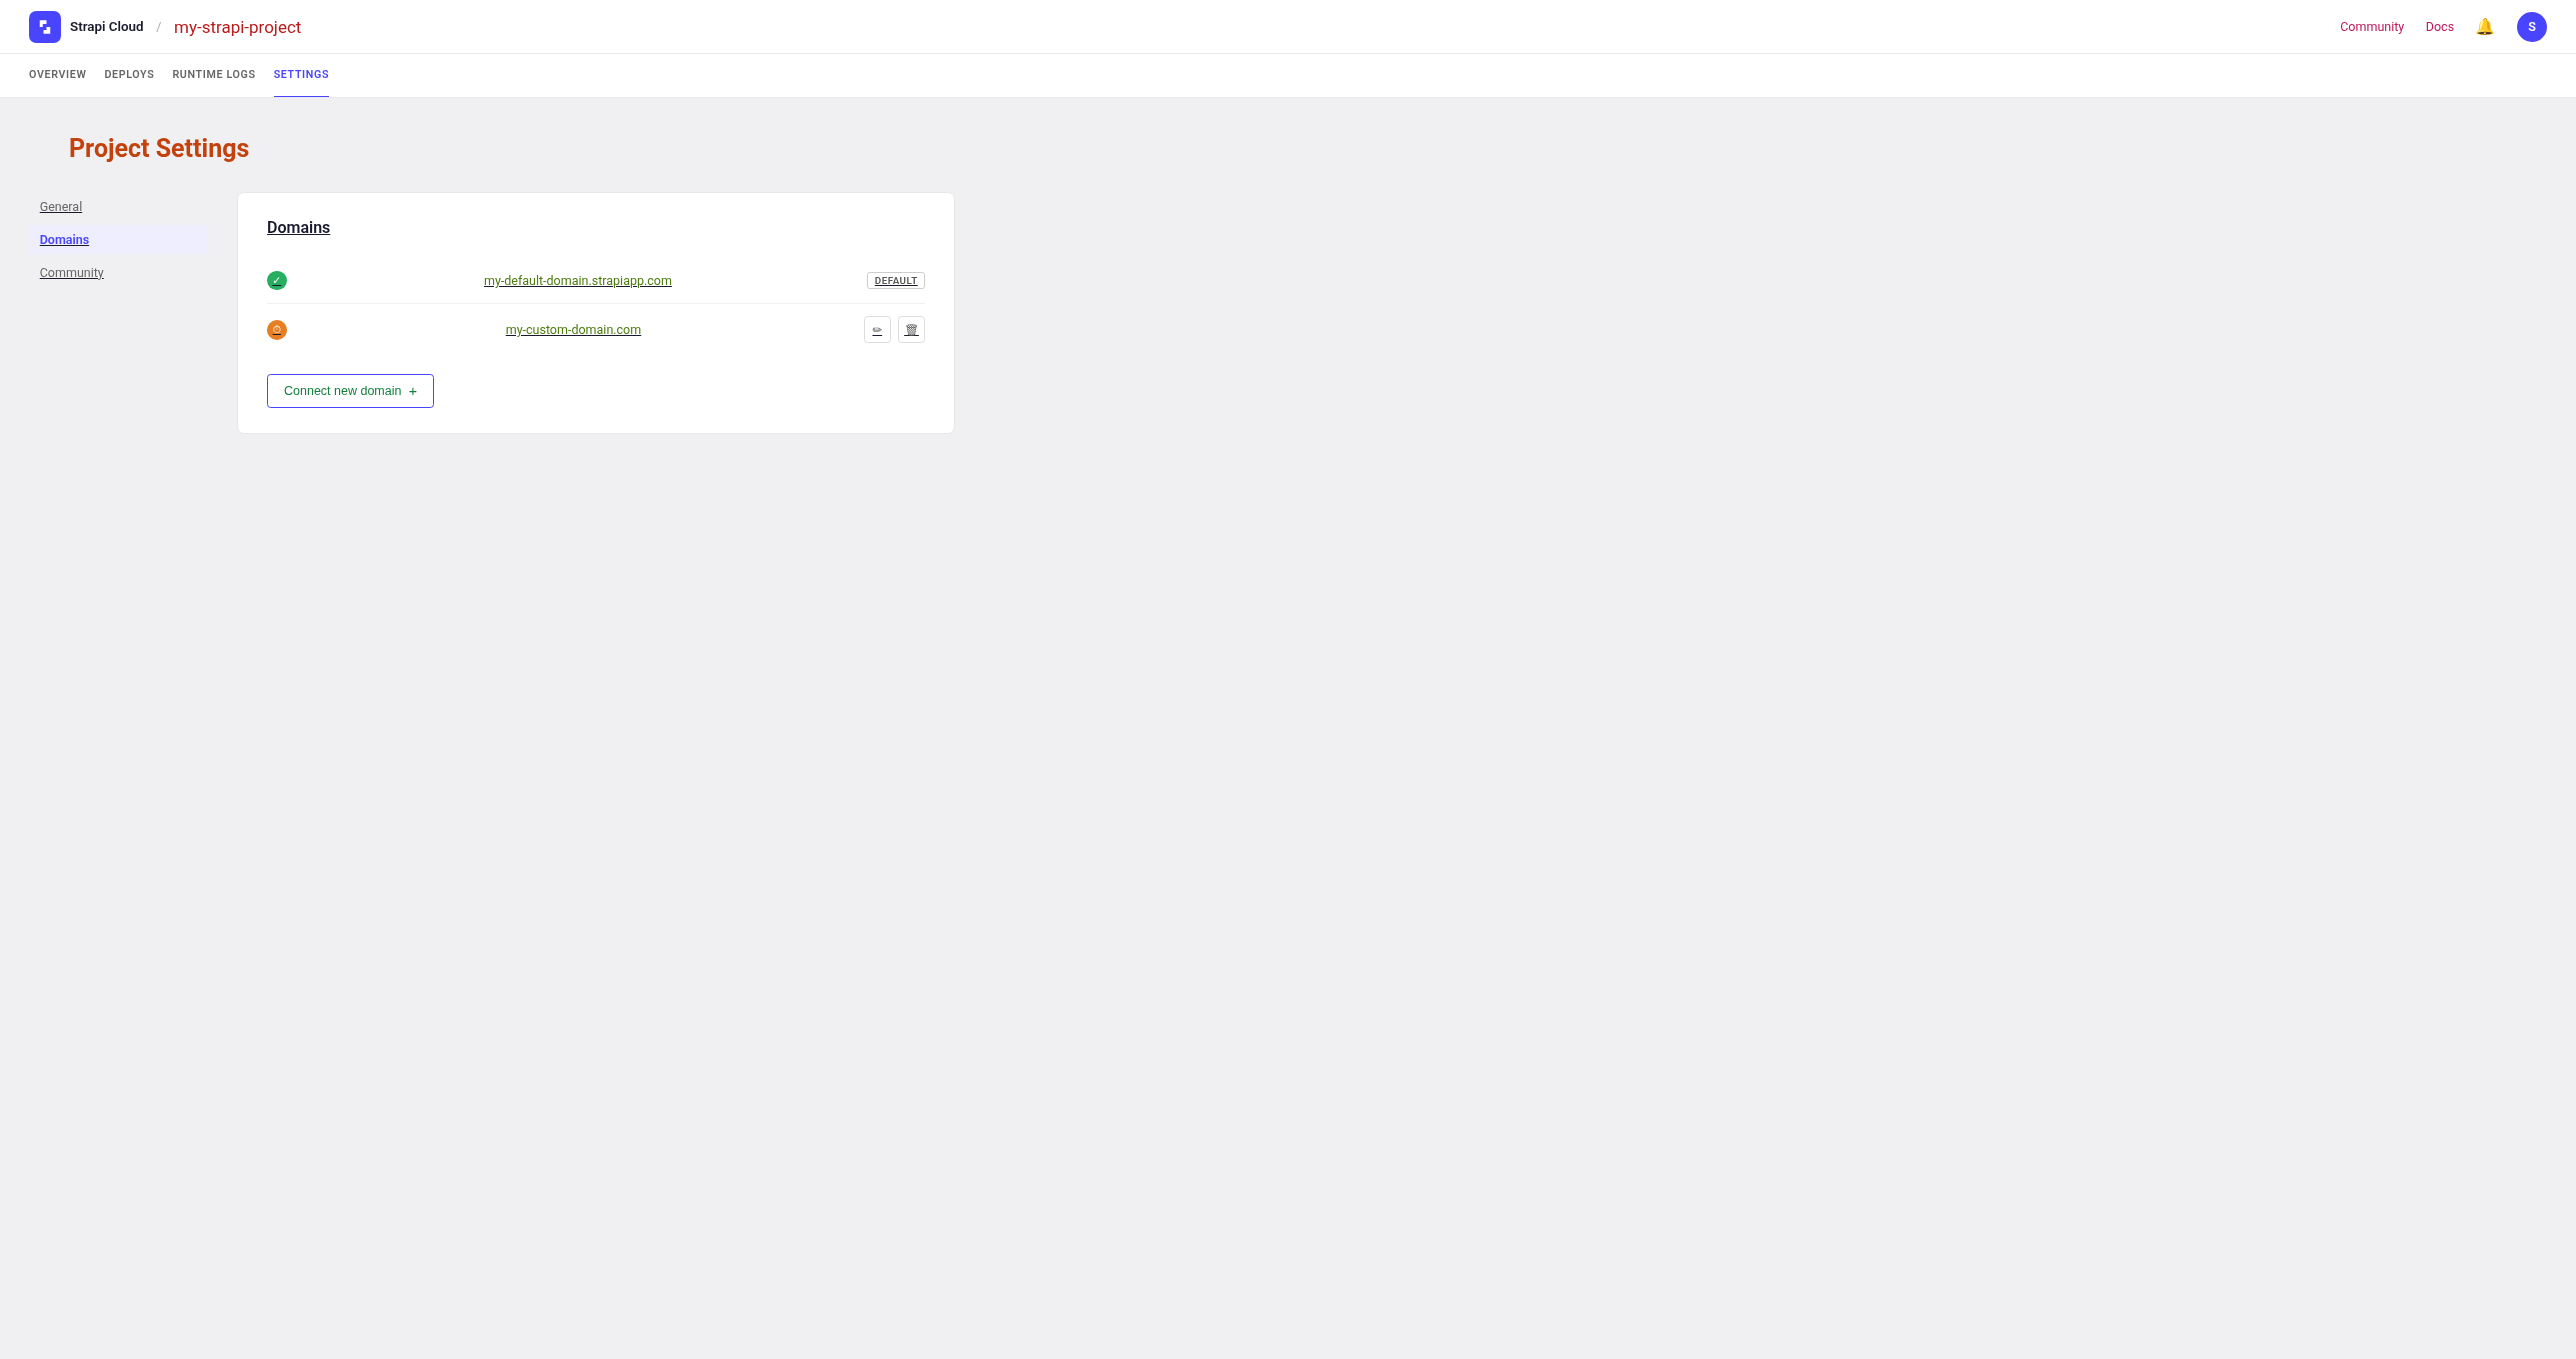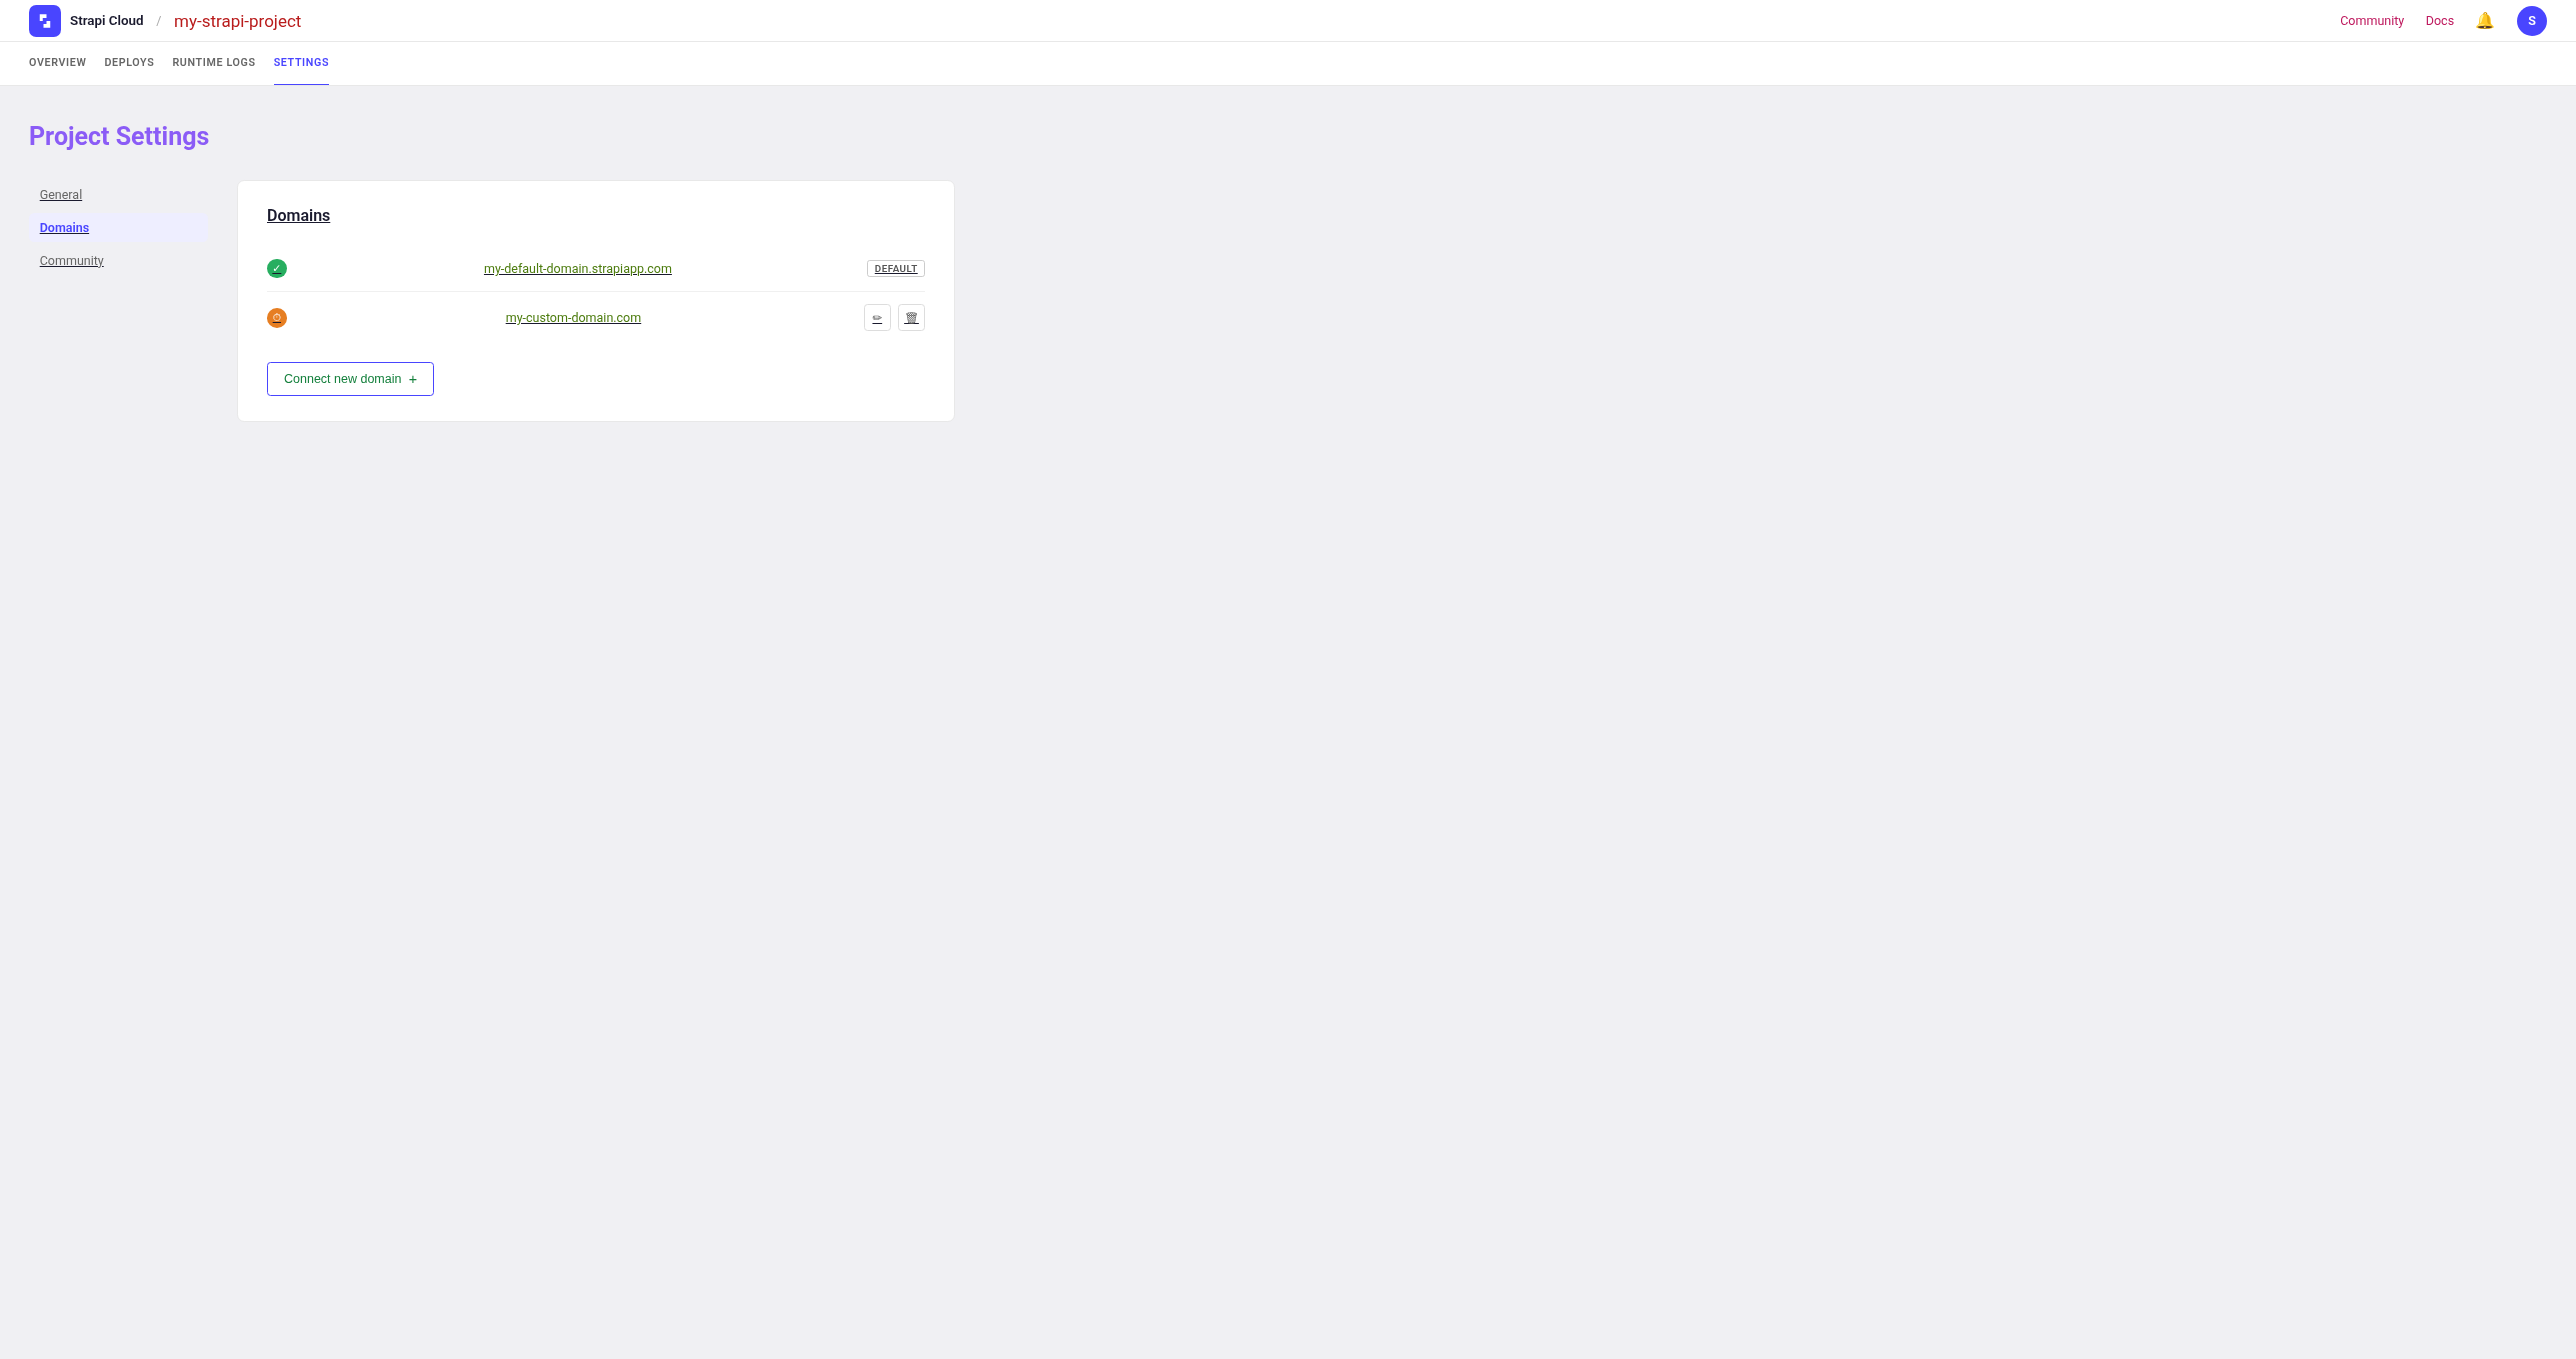--- a/index.html
+++ b/index.html
@@ -10,21 +10,21 @@
       min-height: 100vh;
     }
 
     
     .topnav {
       background: #fff;
       border-bottom: 0.9px solid #e8e8e8;
       display: flex;
       align-items: center;
       padding: 0 29px;
-      height: 42px;
+      height: 54px;
     }
     .topnav-left {
       display: flex;
       align-items: center;
       gap: 9px;
       flex: 1;
     }
     .logo-box {
       width: 32px;
       height: 32px;
@@ -107,22 +107,23 @@
     }
 
     
     .main {
       padding: 36px 29px;
       max-width: 984px;
     }
     .page-title {
       font-size: 25px;
       font-weight: 700;
-      color: #8b5cf6;
+      color: #c2410c;
       margin-bottom: 29px;
+      margin-left: 40px;
     }
 
     
     .content-layout {
       display: flex;
       gap: 29px;
       text-decoration: underline;
     }
 
     

